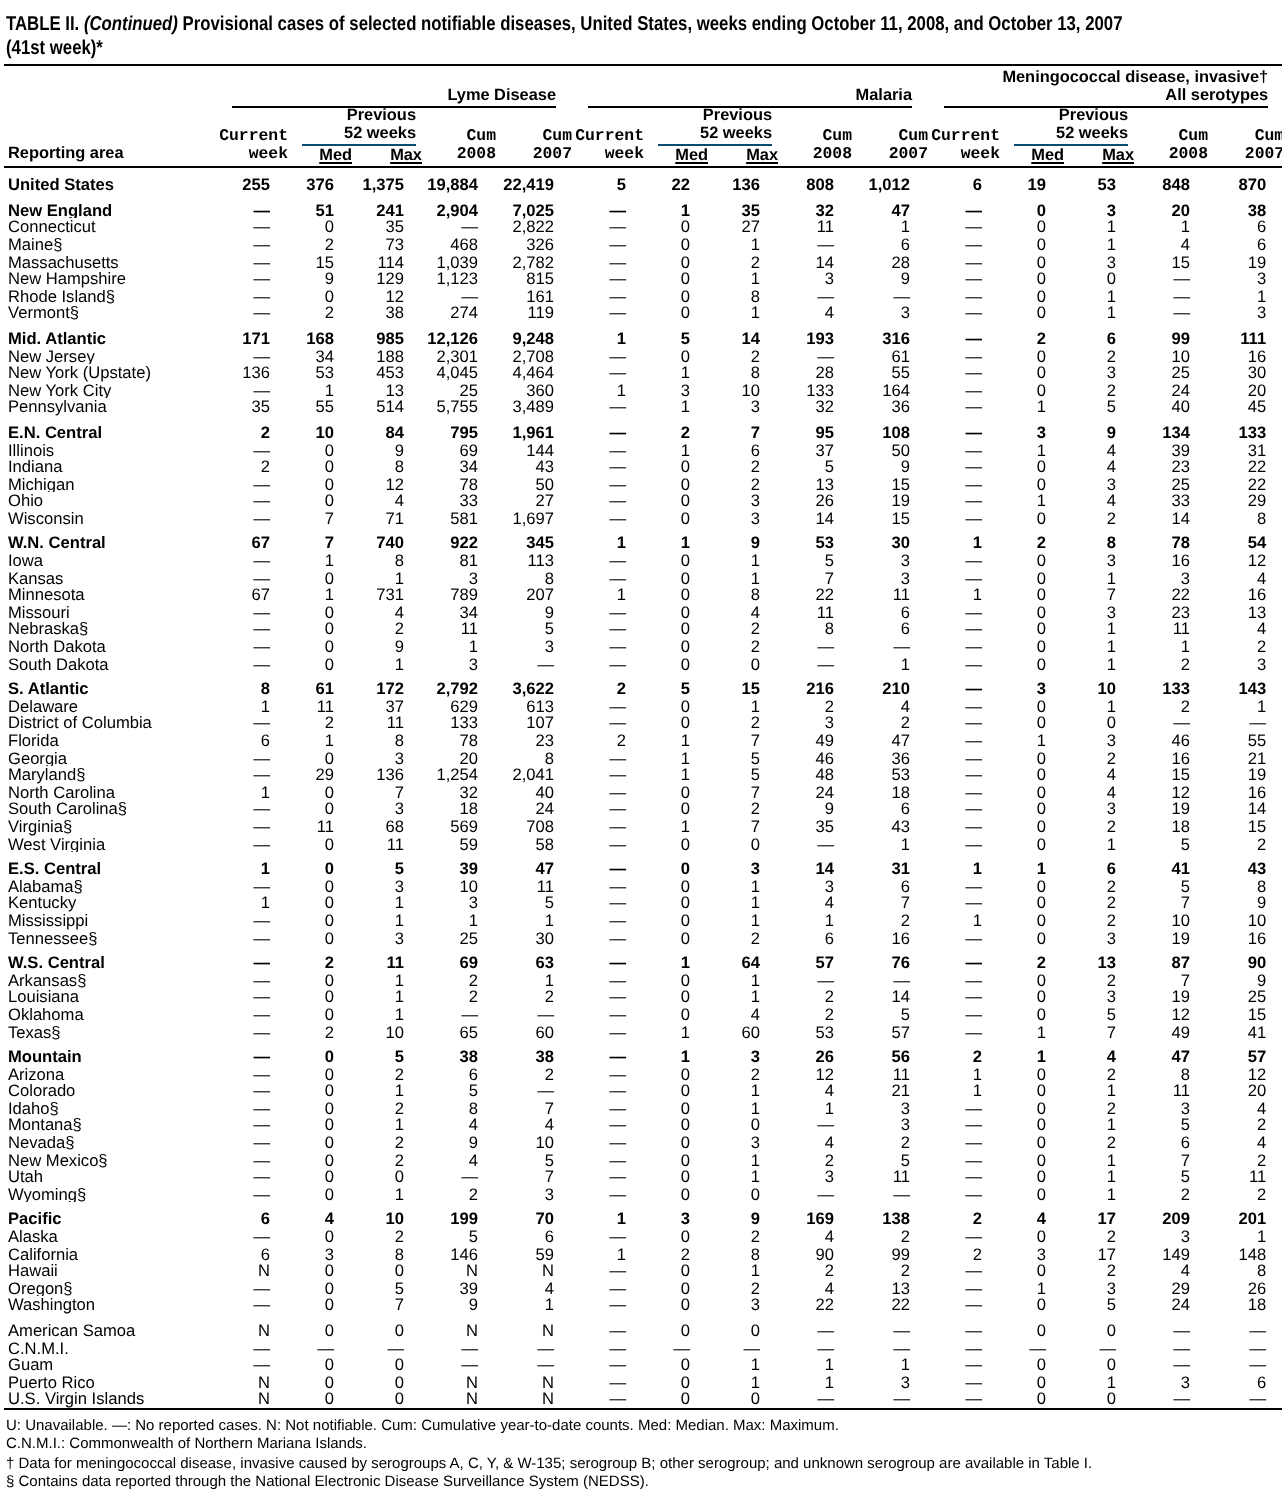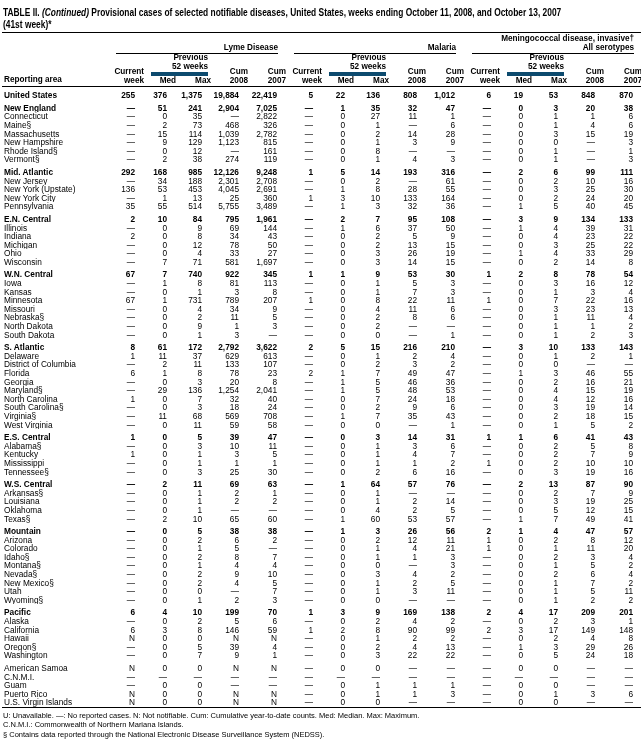--- a/index.html
+++ b/index.html
@@ -5,25 +5,25 @@
   html,body{margin:0;padding:0;background:#fff;color:#000;font-family:"Liberation Sans",sans-serif;}
   .page{width:641px;height:748px;overflow:hidden;box-sizing:border-box;padding:7px 2px 0 2px;background:#fff;}
   
   .title{font-weight:bold;font-size:10px;line-height:11.5px;width:762px;transform:scaleX(0.838);transform-origin:top left;margin:0 0 2px 1px;}
   .title .cont{font-style:italic;}
   
   table{border-collapse:collapse;table-layout:fixed;width:638px;border-top:1.8px solid #000;border-bottom:1.8px solid #000;}
   thead th{font-size:8.2px;font-weight:bold;padding:0;vertical-align:bottom;text-align:right;}
   th.area-head{text-align:left;padding:12px 0 2px 2px;}
   .grp-inner{border-bottom:1.1px solid #000;margin:0 8px;padding:1px 0 1px 0;line-height:9px;}
-  .prev-inner{border-bottom:4px solid #0c4a6e;margin:0 3px 0 7px;line-height:8.6px;padding-bottom:1px;}
+  .prev-inner{border-bottom:1px solid #0c4a6e;margin:0 3px 0 7px;line-height:8.6px;padding-bottom:1px;}
   th.cw div,th.cum div{line-height:8.6px;}
-  th.cw,th.cum{padding-bottom:1px;}
+  th.cw,th.cum{padding-bottom:1px;font-family:Liberation Mono, monospace;}
   .hb{border-bottom:1.4px solid #000;}
-  tr.mm-row th{padding-bottom:1px;line-height:9px;}
+  tr.mm-row th{padding-bottom:1px;line-height:9px;text-decoration:underline;}
   
   tbody td{font-size:8.3px;line-height:8.6px;padding:0;vertical-align:bottom;}
   td.area{text-align:left;padding-left:2px;white-space:nowrap;overflow:hidden;}
   td.num{text-align:right;padding-right:9px;white-space:nowrap;}
   tr.b td{font-weight:bold;}
   tr.s td{padding-top:4px;}
   
   .footnotes{margin:3px 0 0 1px;}
   .fn{font-size:7.5px;line-height:9.4px;}
 </style>
@@ -285,21 +285,21 @@
           <td class="num">4</td>
           <td class="num">3</td>
           <td class="num">—</td>
           <td class="num">0</td>
           <td class="num">1</td>
           <td class="num">—</td>
           <td class="num">3</td>
         </tr>
         <tr class="b s">
           <td class="area">Mid. Atlantic</td>
-          <td class="num">292</td>
+          <td class="num">171</td>
           <td class="num">168</td>
           <td class="num">985</td>
           <td class="num">12,126</td>
           <td class="num">9,248</td>
           <td class="num">1</td>
           <td class="num">5</td>
           <td class="num">14</td>
           <td class="num">193</td>
           <td class="num">316</td>
           <td class="num">—</td>
@@ -325,21 +325,21 @@
           <td class="num">2</td>
           <td class="num">10</td>
           <td class="num">16</td>
         </tr>
         <tr>
           <td class="area">New York (Upstate)</td>
           <td class="num">136</td>
           <td class="num">53</td>
           <td class="num">453</td>
           <td class="num">4,045</td>
-          <td class="num">2,691</td>
+          <td class="num">4,464</td>
           <td class="num">—</td>
           <td class="num">1</td>
           <td class="num">8</td>
           <td class="num">28</td>
           <td class="num">55</td>
           <td class="num">—</td>
           <td class="num">0</td>
           <td class="num">3</td>
           <td class="num">25</td>
           <td class="num">30</td>
@@ -1351,16 +1351,17 @@
           <td class="num">0</td>
           <td class="num">—</td>
           <td class="num">—</td>
         </tr>
       </tbody>
   </table>
 
   <div class="footnotes">
       <div class="fn">U: Unavailable.   —: No reported cases.   N: Not notifiable.   Cum: Cumulative year-to-date counts.   Med: Median.   Max: Maximum.</div>
       <div class="fn">C.N.M.I.: Commonwealth of Northern Mariana Islands.</div>
+      <div class="fn">† Data for meningococcal disease, invasive caused by serogroups A, C, Y, &amp; W-135; serogroup B; other serogroup; and unknown serogroup are available in Table I.</div>
       <div class="fn">§ Contains data reported through the National Electronic Disease Surveillance System (NEDSS).</div>
     </div>
 
 </div>
 
 </body></html>

